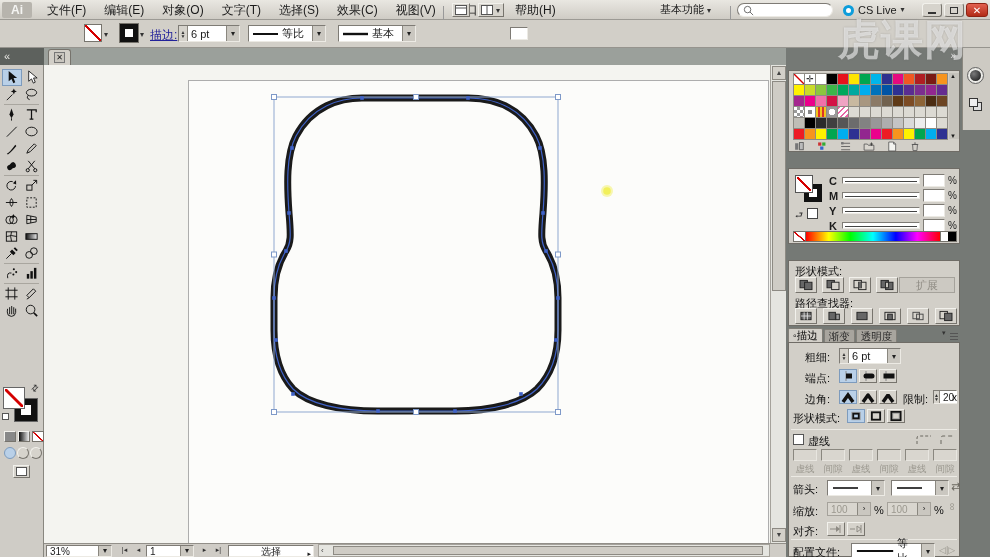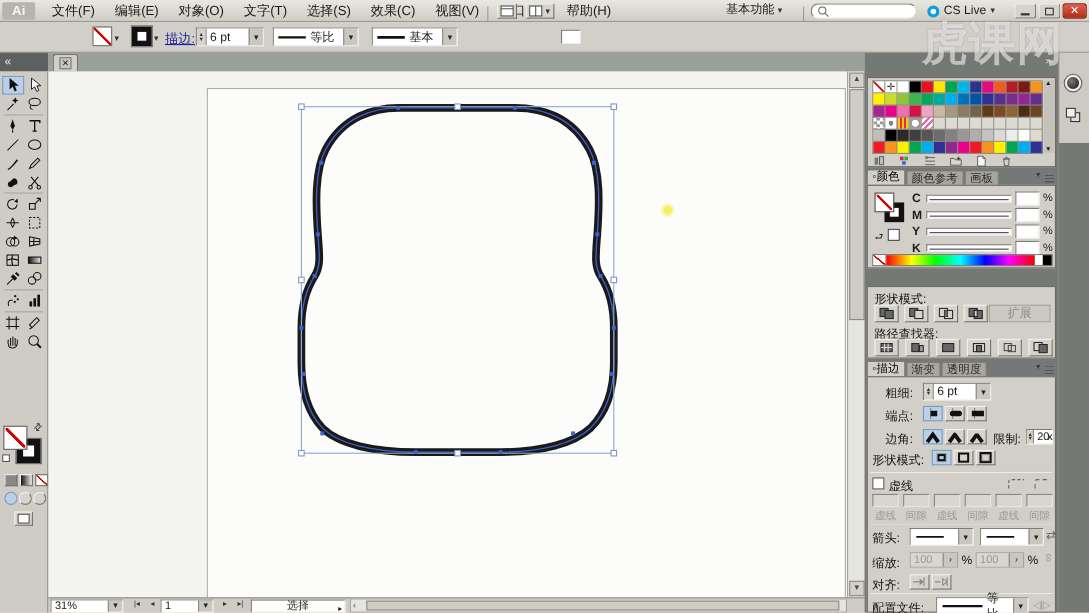--- a/index.html
+++ b/index.html
@@ -592,26 +592,20 @@
         </span>
         <span>
           <svg width="14" height="13" viewBox="0 0 16 16">
             <path d="M5 5.5 H11 L10.4 13 H5.6 Z" stroke="#555" fill="none"></path>
             <path d="M4 5.5 H12 M6.8 3.8 H9.2" stroke="#555"></path>
           </svg>
         </span>
       </div>
   </div>
 
-  <div class="abs tabrow" style="top:106px" id="tabs-color">
-      <span class="tab active">◦颜色</span>
-      <span class="tab">颜色参考</span>
-      <span class="tab">画板</span>
-      <span class="pmenu"></span>
-    </div>
   <div class="abs panel" style="top:120px;height:76px">
     <div class="abs" style="left:6px;top:6px;width:30px;height:30px">
       <div class="abs" style="left:9px;top:9px;width:18px;height:18px;background:#fff;border:5px solid #111"></div>
       <div class="abs none-diag" style="left:0;top:0;width:18px;height:18px;border:1px solid #555;box-shadow:inset 0 0 0 1px #fff"></div>
     </div>
     <div class="abs" style="left:6px;top:38px"><span style="font-size:9px;color:#333">⮐</span><span class="abs" style="left:12px;top:1px;width:11px;height:11px;background:#fff;border:1px solid #444;display:inline-block"></span></div>
     <div id="cmyk-rows">
         <div class="abs" style="left: 40px; top: 5px; width: 128px; height: 13px; display: flex; align-items: center; gap: 3px;">
           <span style="width: 10px; font-size: 11px; font-weight: bold;">C</span>
           <div class="sunken track" style="flex: 1 1 0%;"></div>

